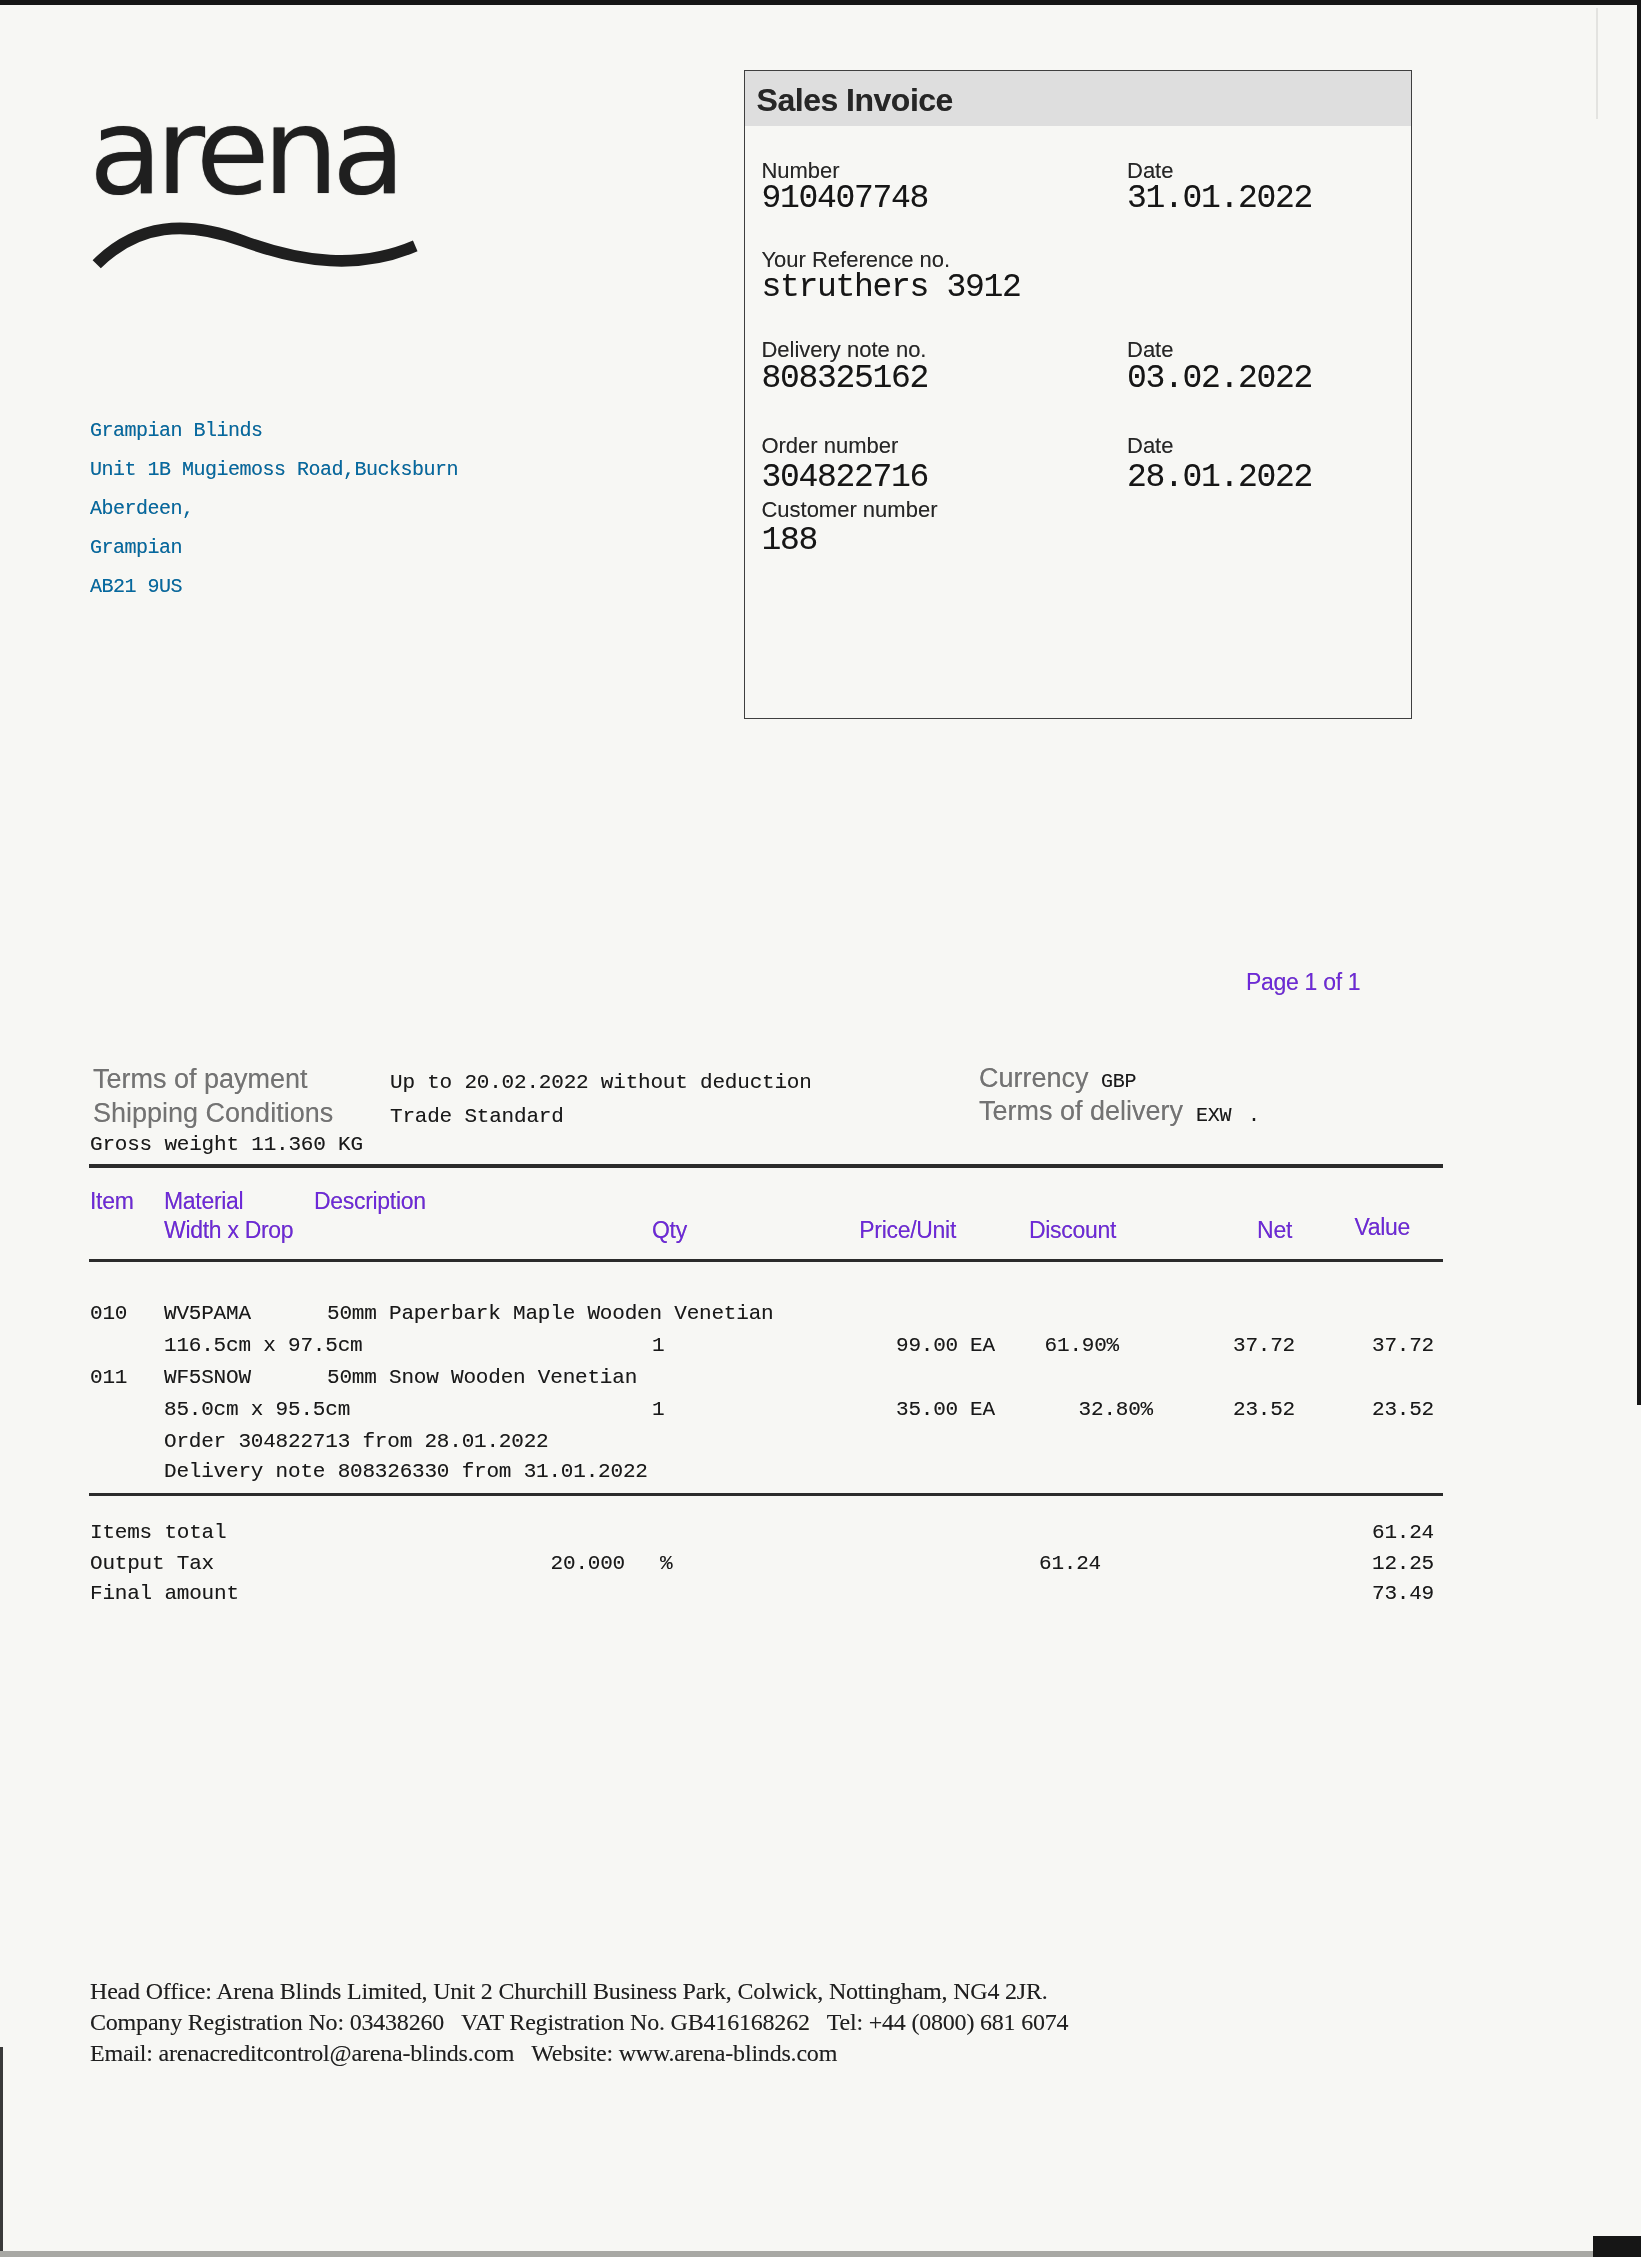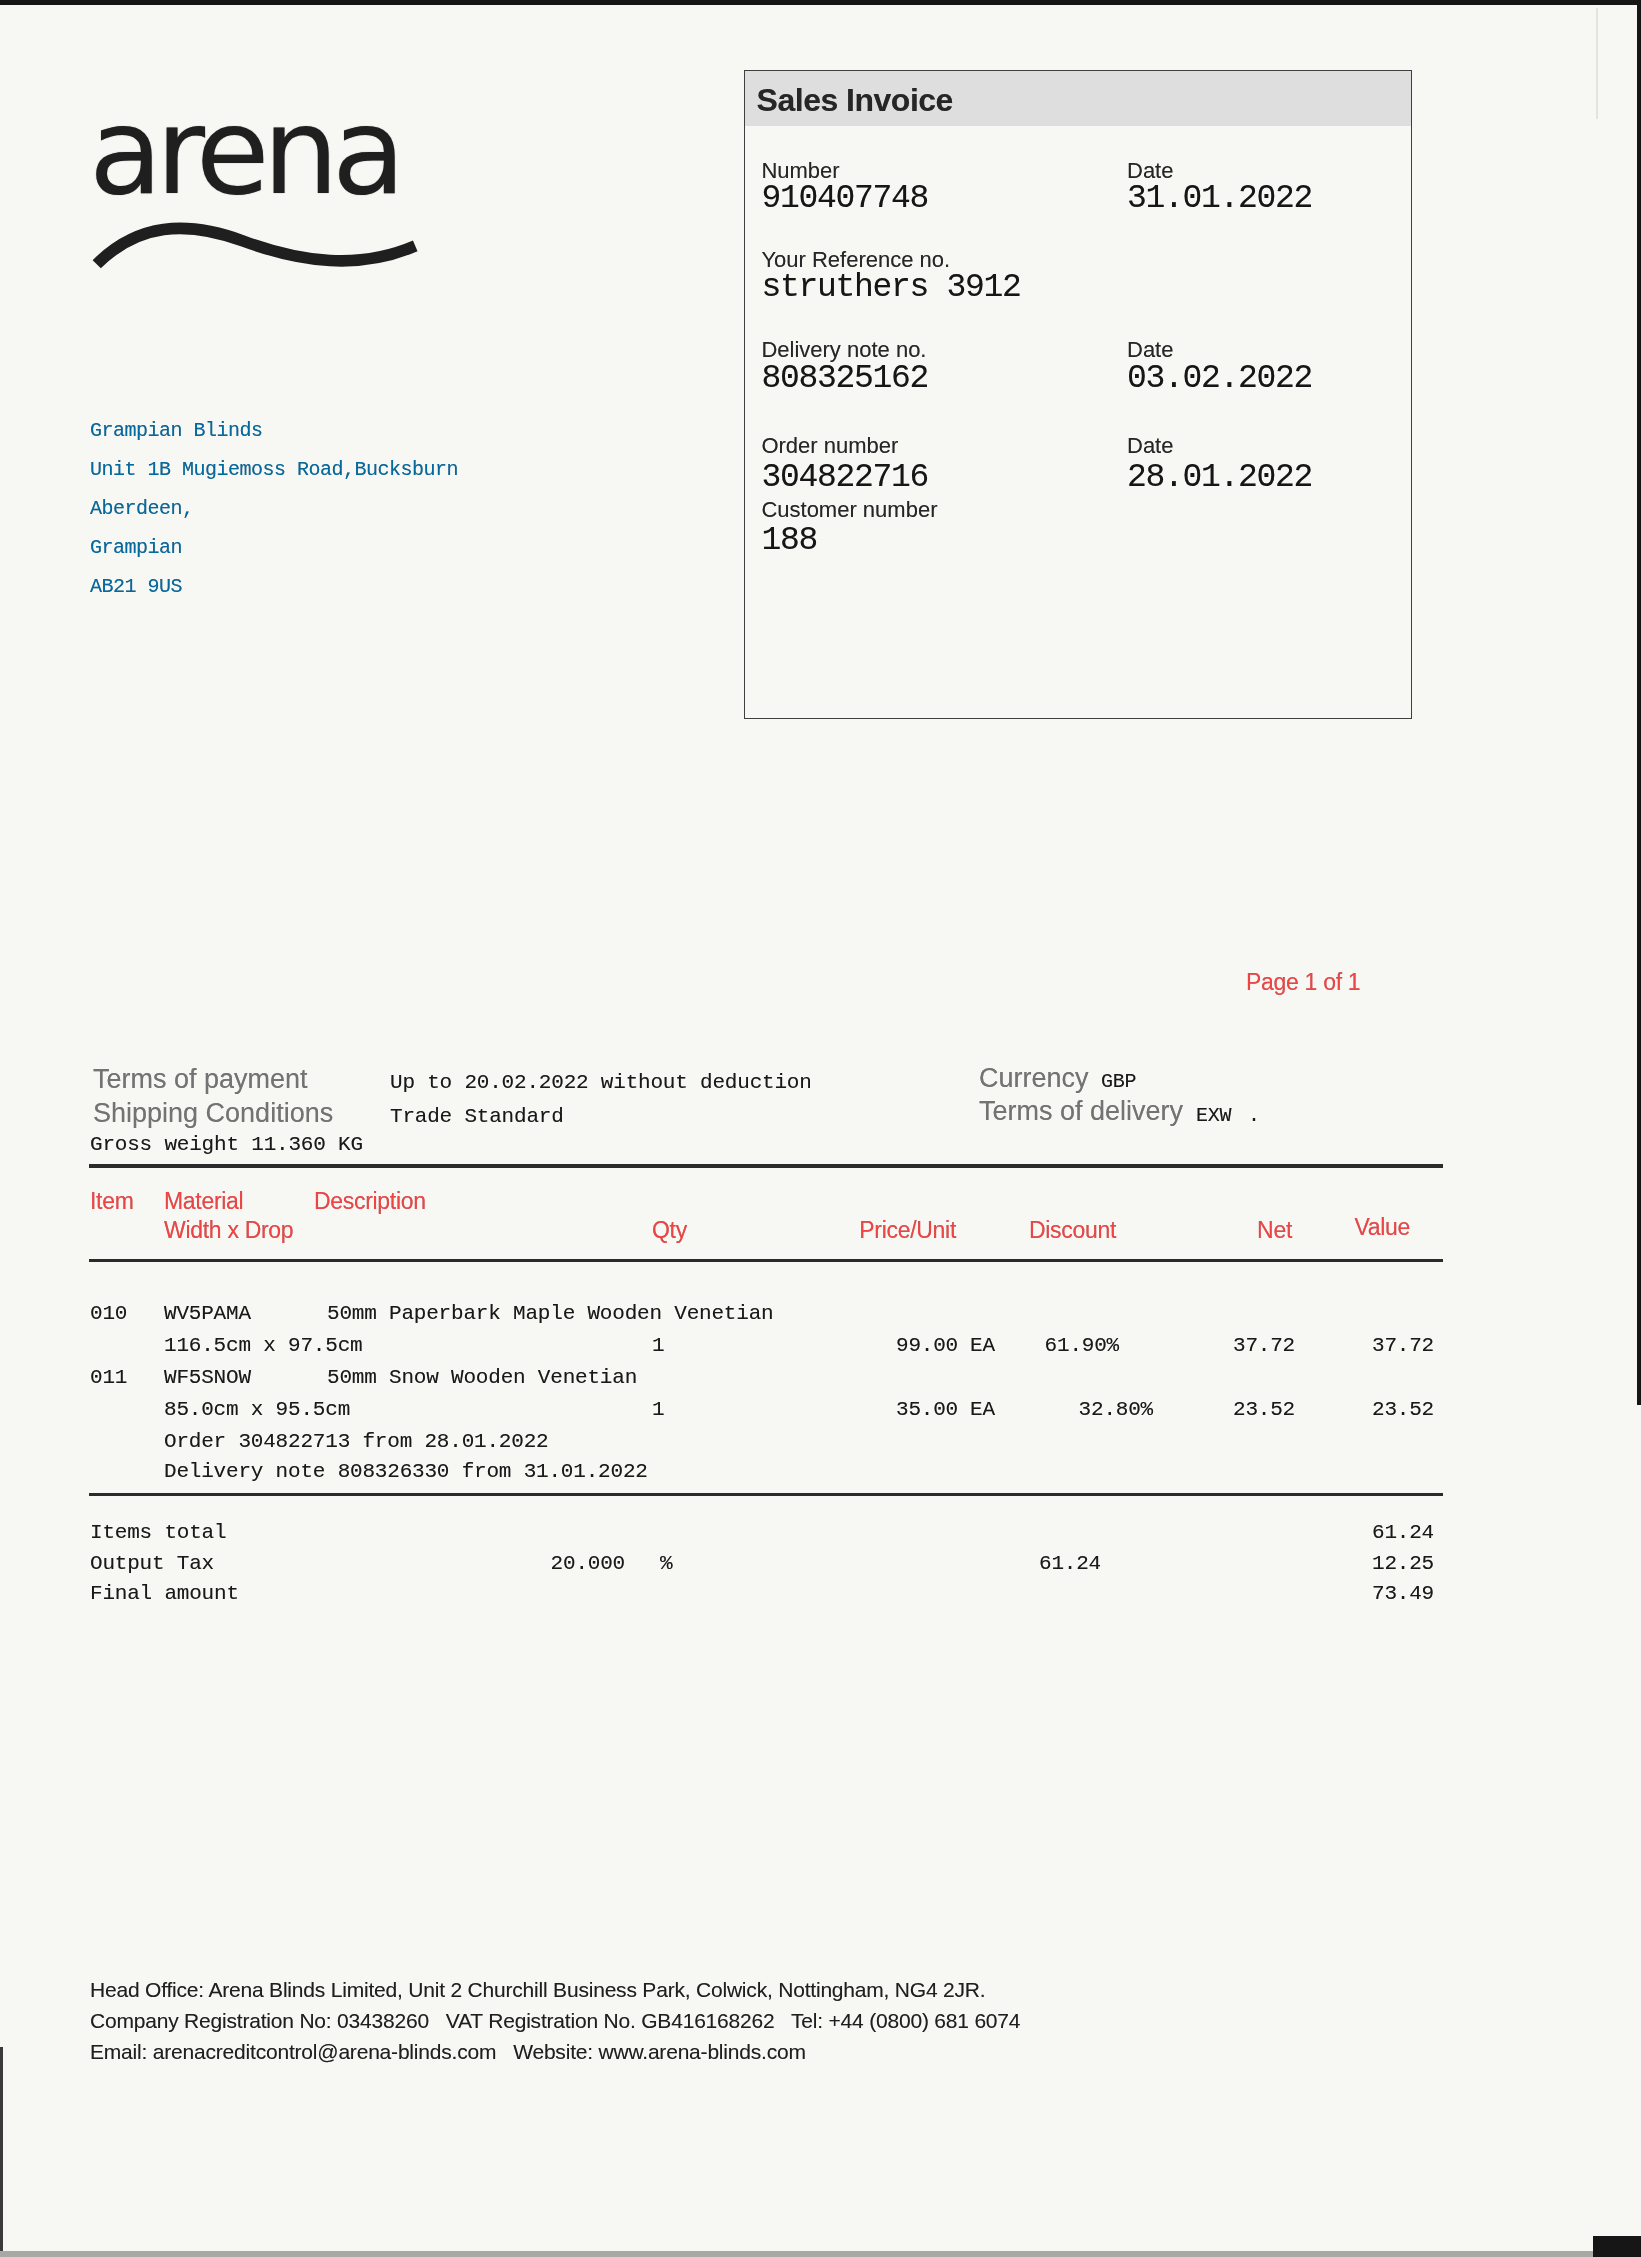--- a/index.html
+++ b/index.html
@@ -10,21 +10,21 @@
     font-family:"Liberation Sans",sans-serif;
     color:#1b1b1b;
     overflow:hidden;
     text-shadow:0 0 0.6px rgba(10,10,10,0.35);
   }
   .abs{position:absolute;}
   .mono{font-family:"Liberation Mono","DejaVu Sans Mono",monospace;}
   
   .lbl{font-size:22px;line-height:1;color:#262626;}
   .lbl-big{font-size:27px;line-height:1;color:#737373;}
-  .hdr{font-size:23px;line-height:1;color:#ef4444;letter-spacing:-0.3px;}
+  .hdr{font-size:23px;line-height:1;color:#6d28d9;letter-spacing:-0.3px;}
   
   .mono-xl{font-size:33px;letter-spacing:-1.3px;line-height:1;color:#161616;}
   .mono-lg{font-size:20px;letter-spacing:-0.5px;line-height:39px;color:#0369a1;}
   .mono-sm{font-size:21px;letter-spacing:-0.2px;line-height:1;color:#191919;}
   .mono-xs{font-size:20px;letter-spacing:-0.2px;line-height:1;color:#191919;}
   .rnum{position:absolute;width:145px;text-align:right;}
   .hr{position:absolute;left:89px;width:1354px;background:#2b2b2b;}
   
   .inv-box{
     position:absolute;left:744px;top:70px;width:668px;height:649px;
@@ -37,21 +37,21 @@
   .inv-title{
     position:absolute;left:11.6px;top:10.6px;
     font-size:32px;font-weight:bold;letter-spacing:-0.5px;color:#262626;
   }
   .logo-text{
     position:absolute;left:89px;top:92px;
     font-family:"DejaVu Sans",sans-serif;
     font-size:120px;letter-spacing:-6.8px;line-height:1;color:#1f1f1f;
     text-shadow:0 0 1px rgba(0,0,0,0.5);
   }
-  .footer-line{font-size:21px;line-height:1;color:#1f1f1f;white-space:pre;letter-spacing:-0.2px;}
+  .footer-line{font-size:24px;line-height:1;color:#1f1f1f;white-space:pre;letter-spacing:-0.2px;font-family:Liberation Serif, serif;}
   
   .edge{position:absolute;background:#161616;}
 </style>
 </head>
 <body>
 
 <div class="page">
 
   <div class="edge" style="left:0;top:0;width:1641px;height:4.8px;"></div>
   <div class="edge" style="left:1637px;top:0;width:4.8px;height:1405px;"></div>

